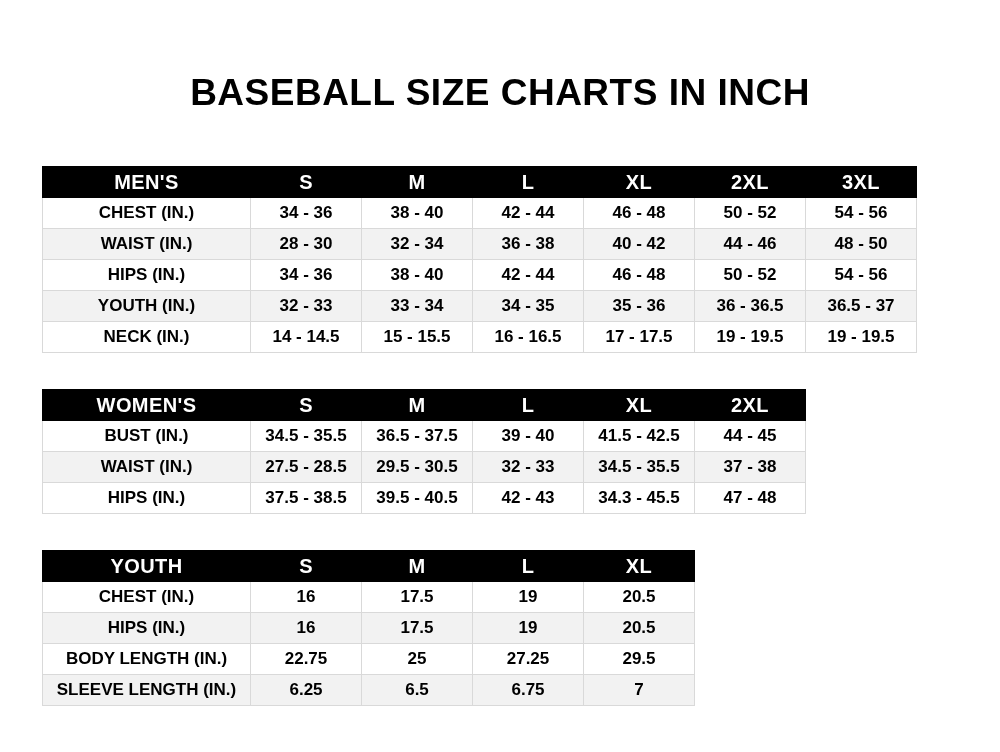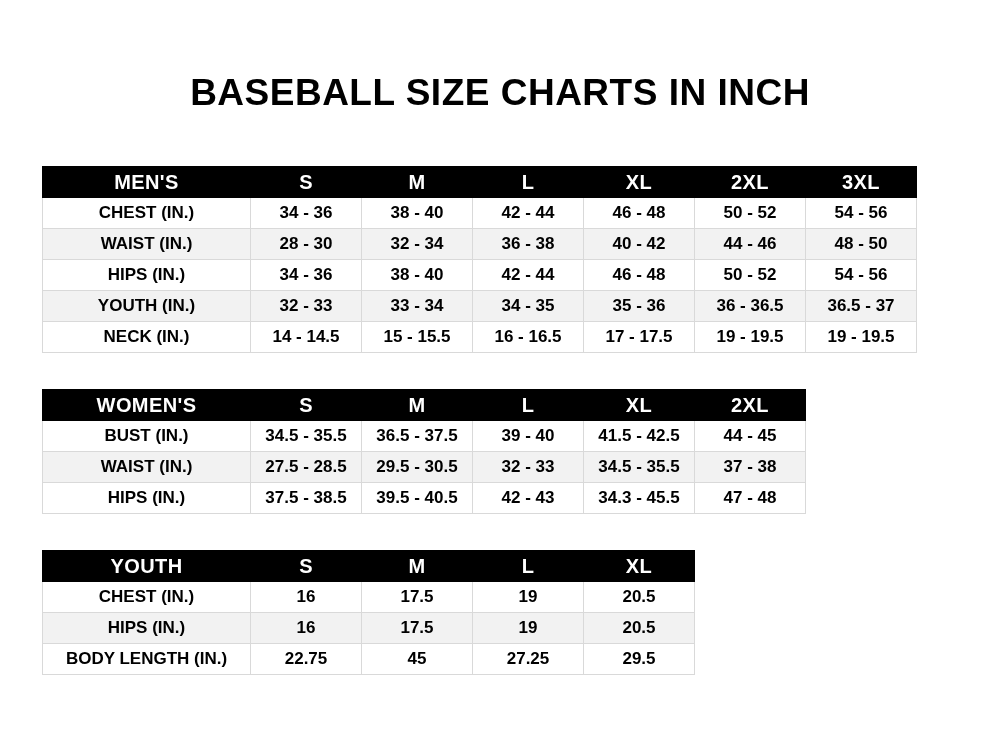--- a/index.html
+++ b/index.html
@@ -234,21 +234,28 @@
         <tr class="alt">
           <td class="rowhead">HIPS (IN.)</td>
           <td>16</td>
           <td>17.5</td>
           <td>19</td>
           <td>20.5</td>
         </tr>
         <tr>
           <td class="rowhead">BODY LENGTH (IN.)</td>
           <td>22.75</td>
-          <td>45</td>
+          <td>25</td>
           <td>27.25</td>
           <td>29.5</td>
         </tr>
+        <tr class="alt">
+          <td class="rowhead">SLEEVE LENGTH (IN.)</td>
+          <td>6.25</td>
+          <td>6.5</td>
+          <td>6.75</td>
+          <td>7</td>
+        </tr>
       </tbody>
     </table>
 
   </div>
 </div>
 
 </body></html>

